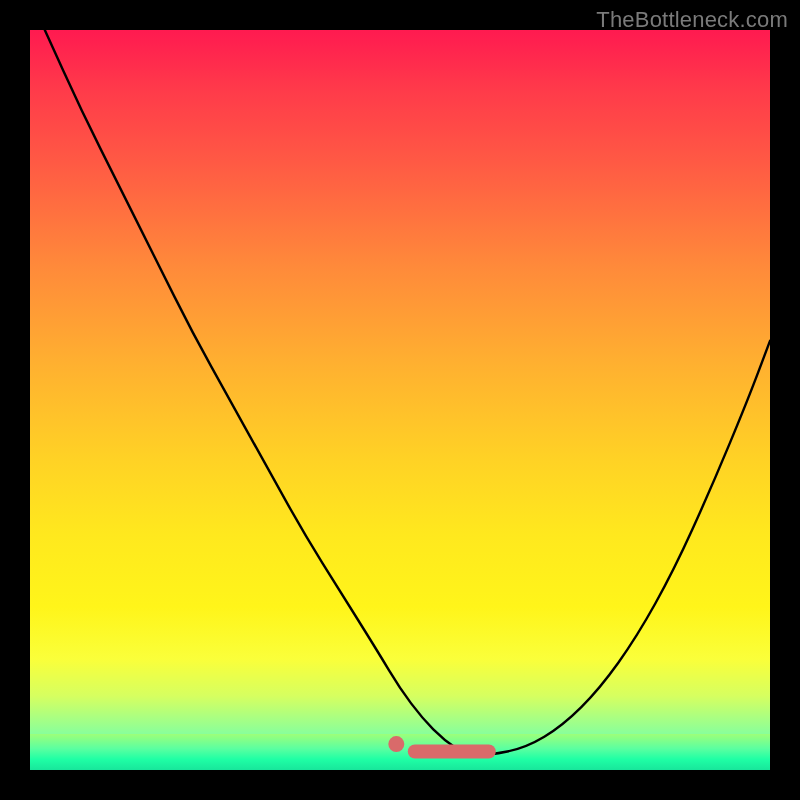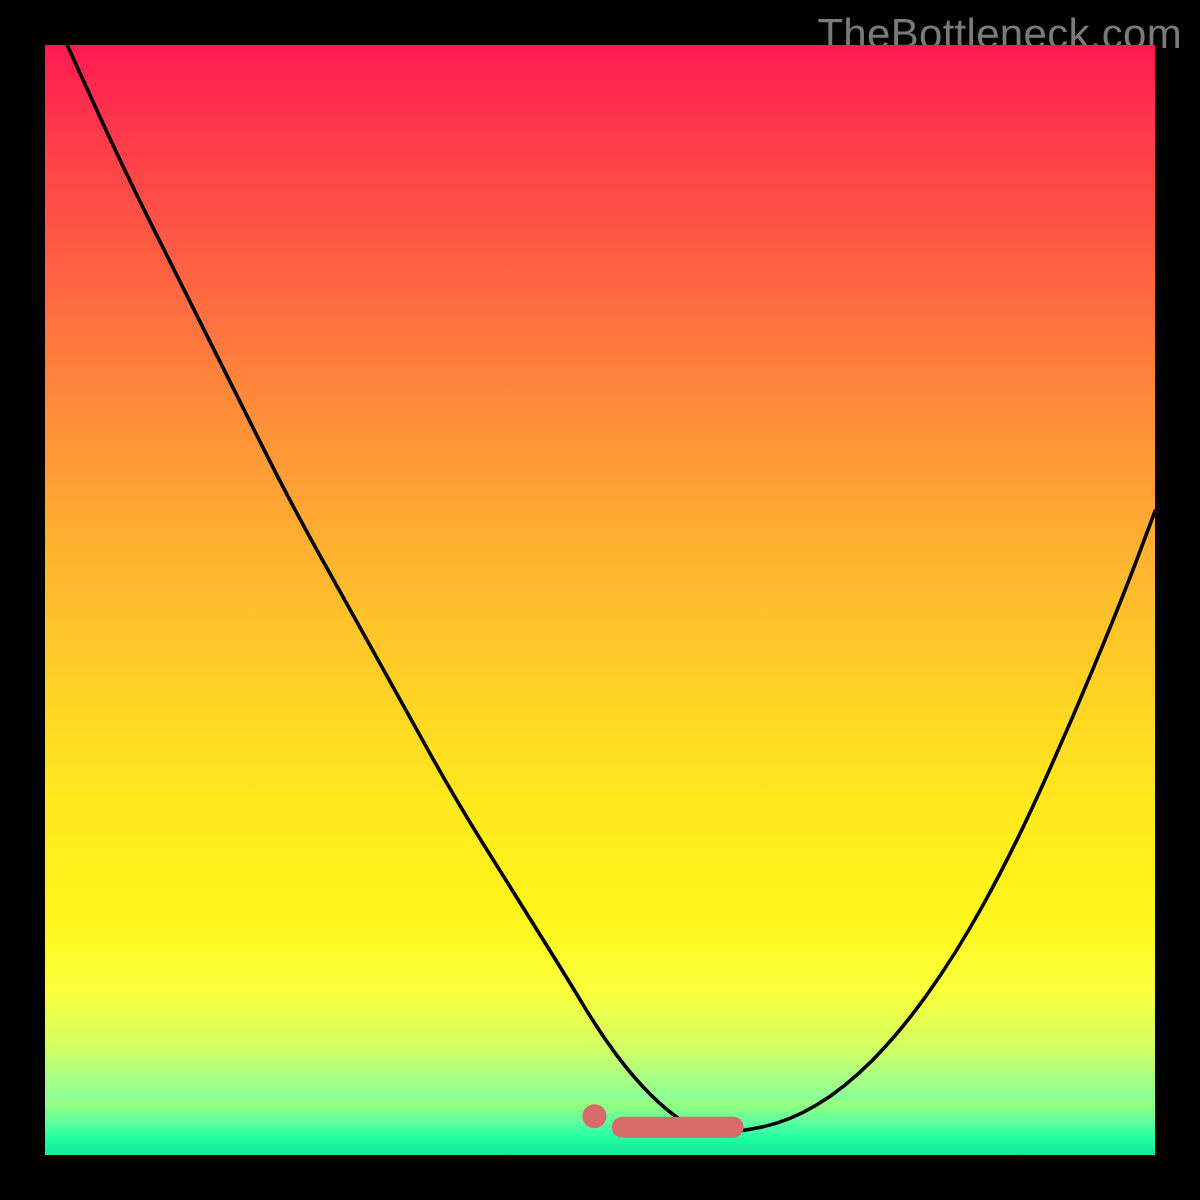--- a/index.html
+++ b/index.html
@@ -39,21 +39,21 @@
       #d6ff60 90%,
       #8aff9a 95%,
       #1fffa5 100%
     );
   }
   .watermark {
     position: absolute;
     top: 7px;
     right: 12px;
     color: #7a7a7a;
-    font-size: 28px;
+    font-size: 22px;
     letter-spacing: 0.2px;
     user-select: none;
   }
   svg.curve {
     position: absolute;
     top: 0;
     left: 0;
     width: 740px;
     height: 740px;
     overflow: visible;

